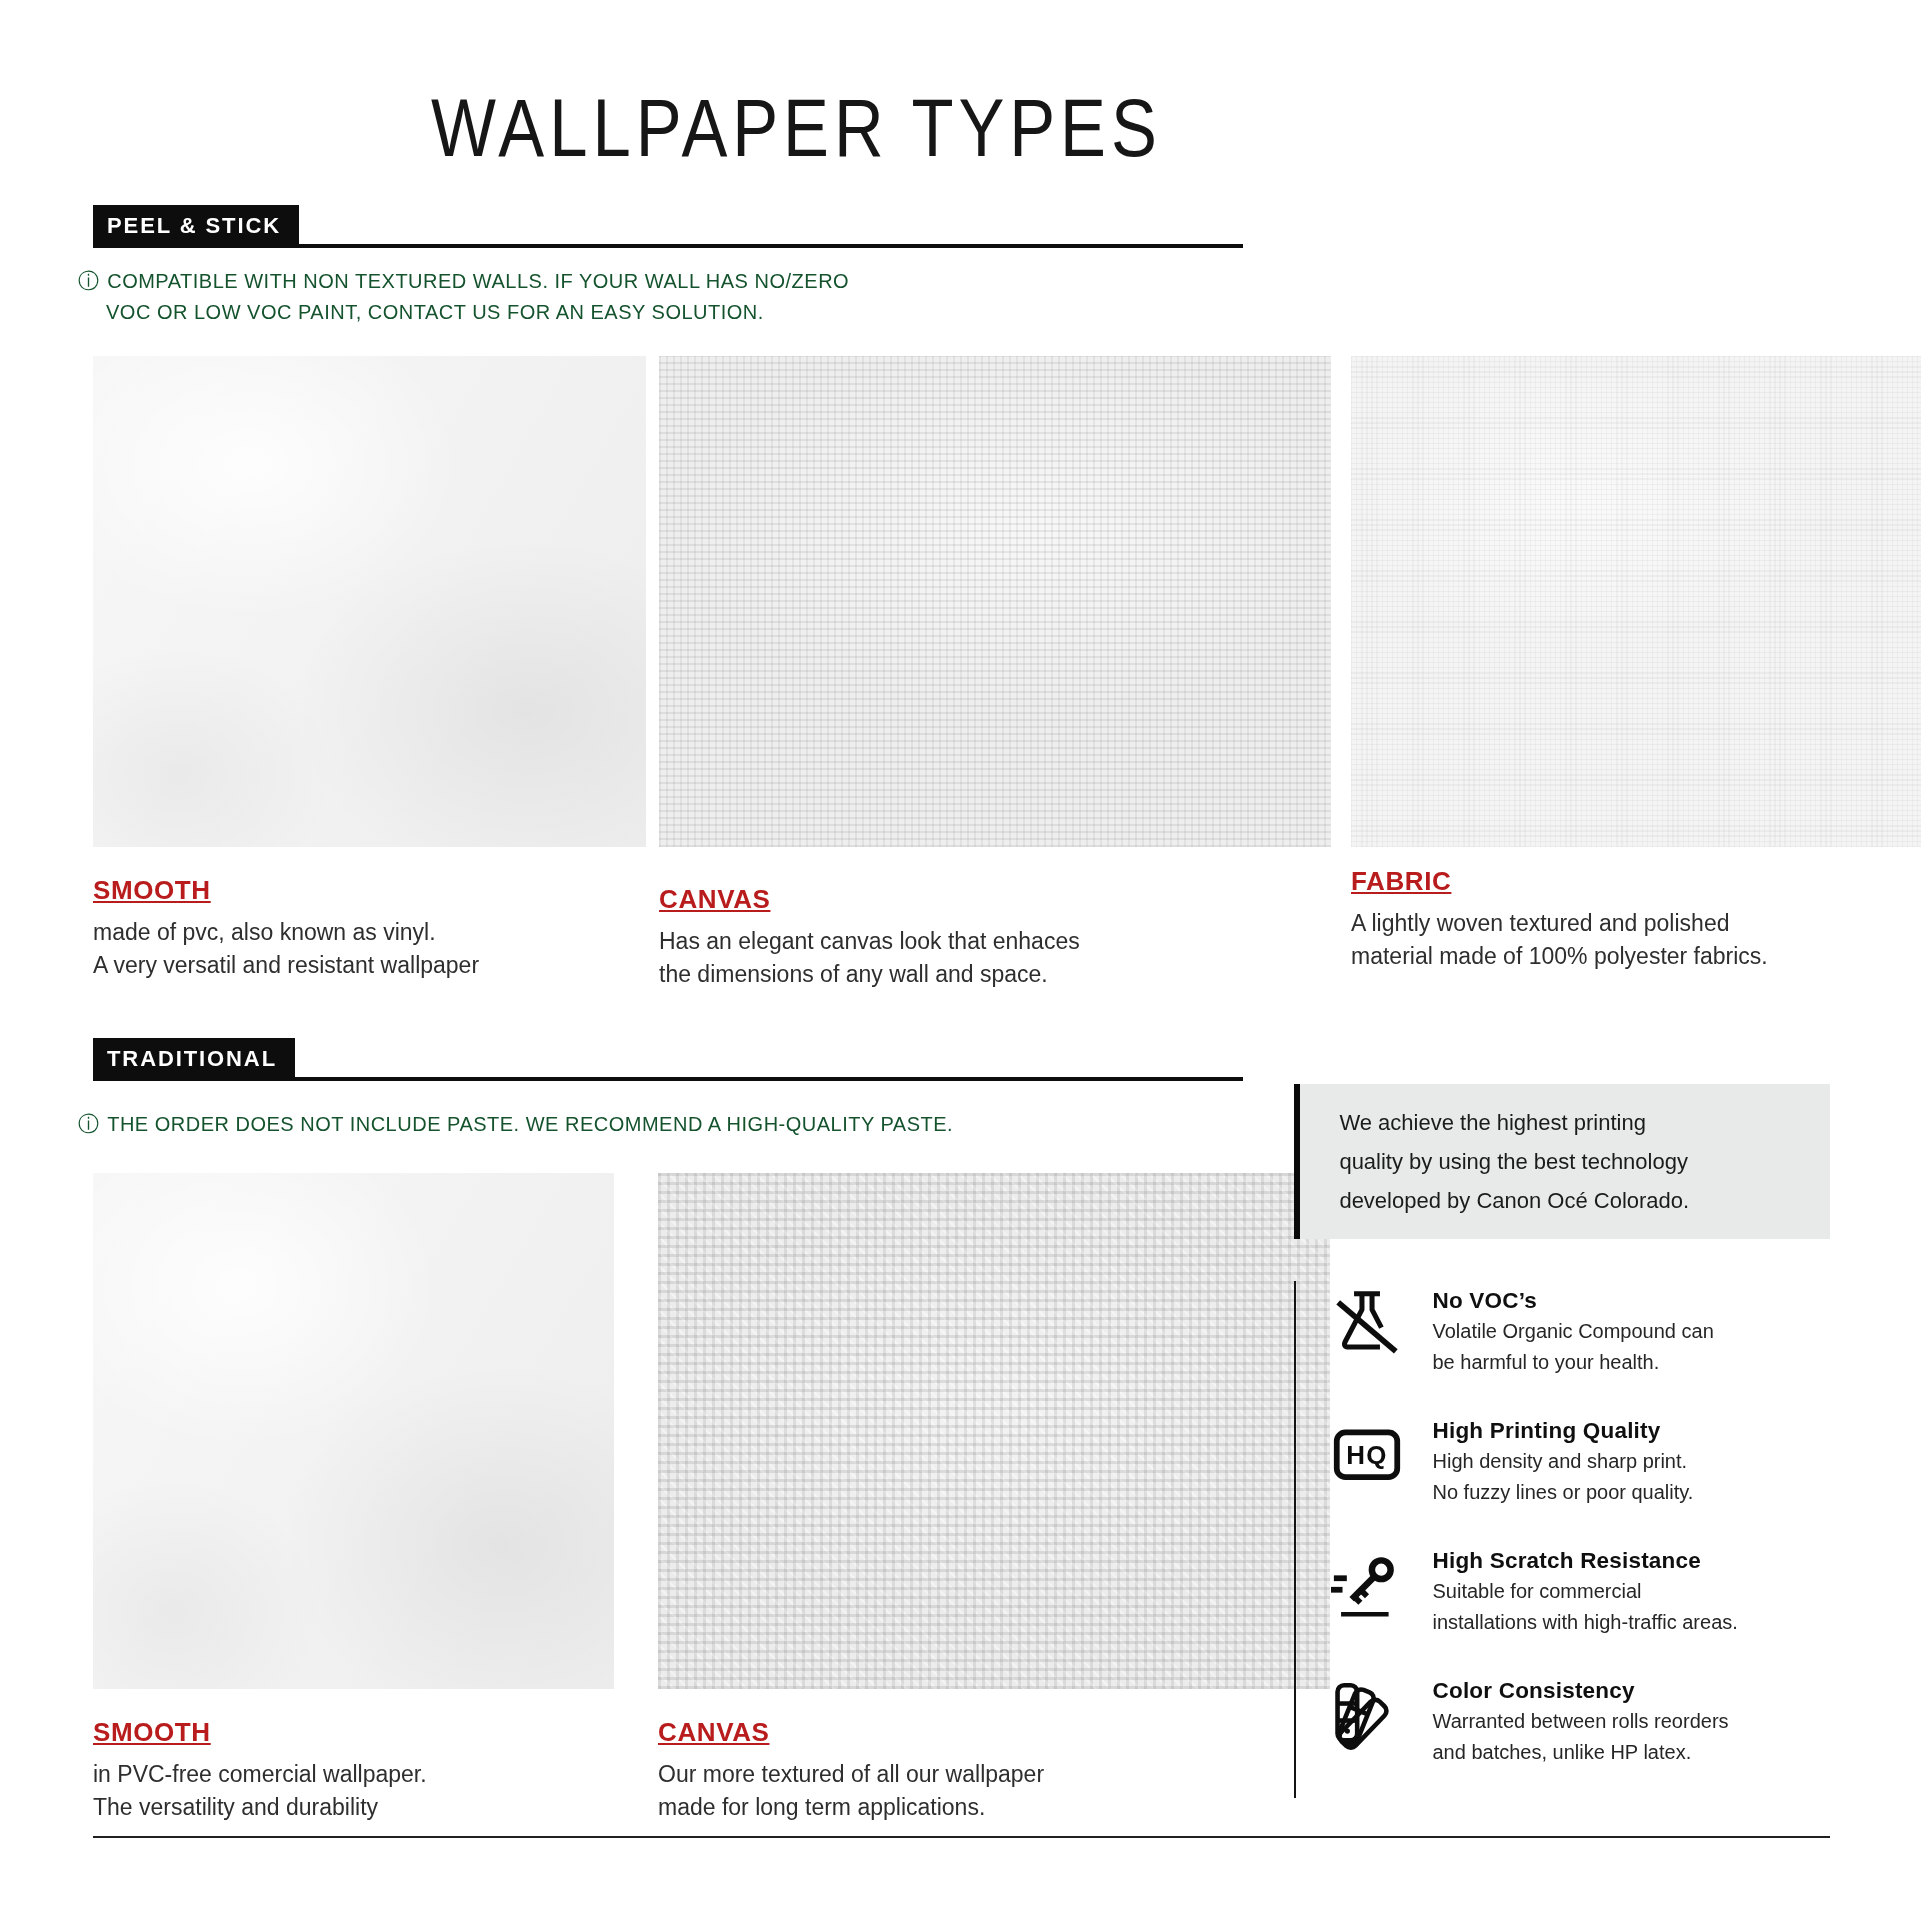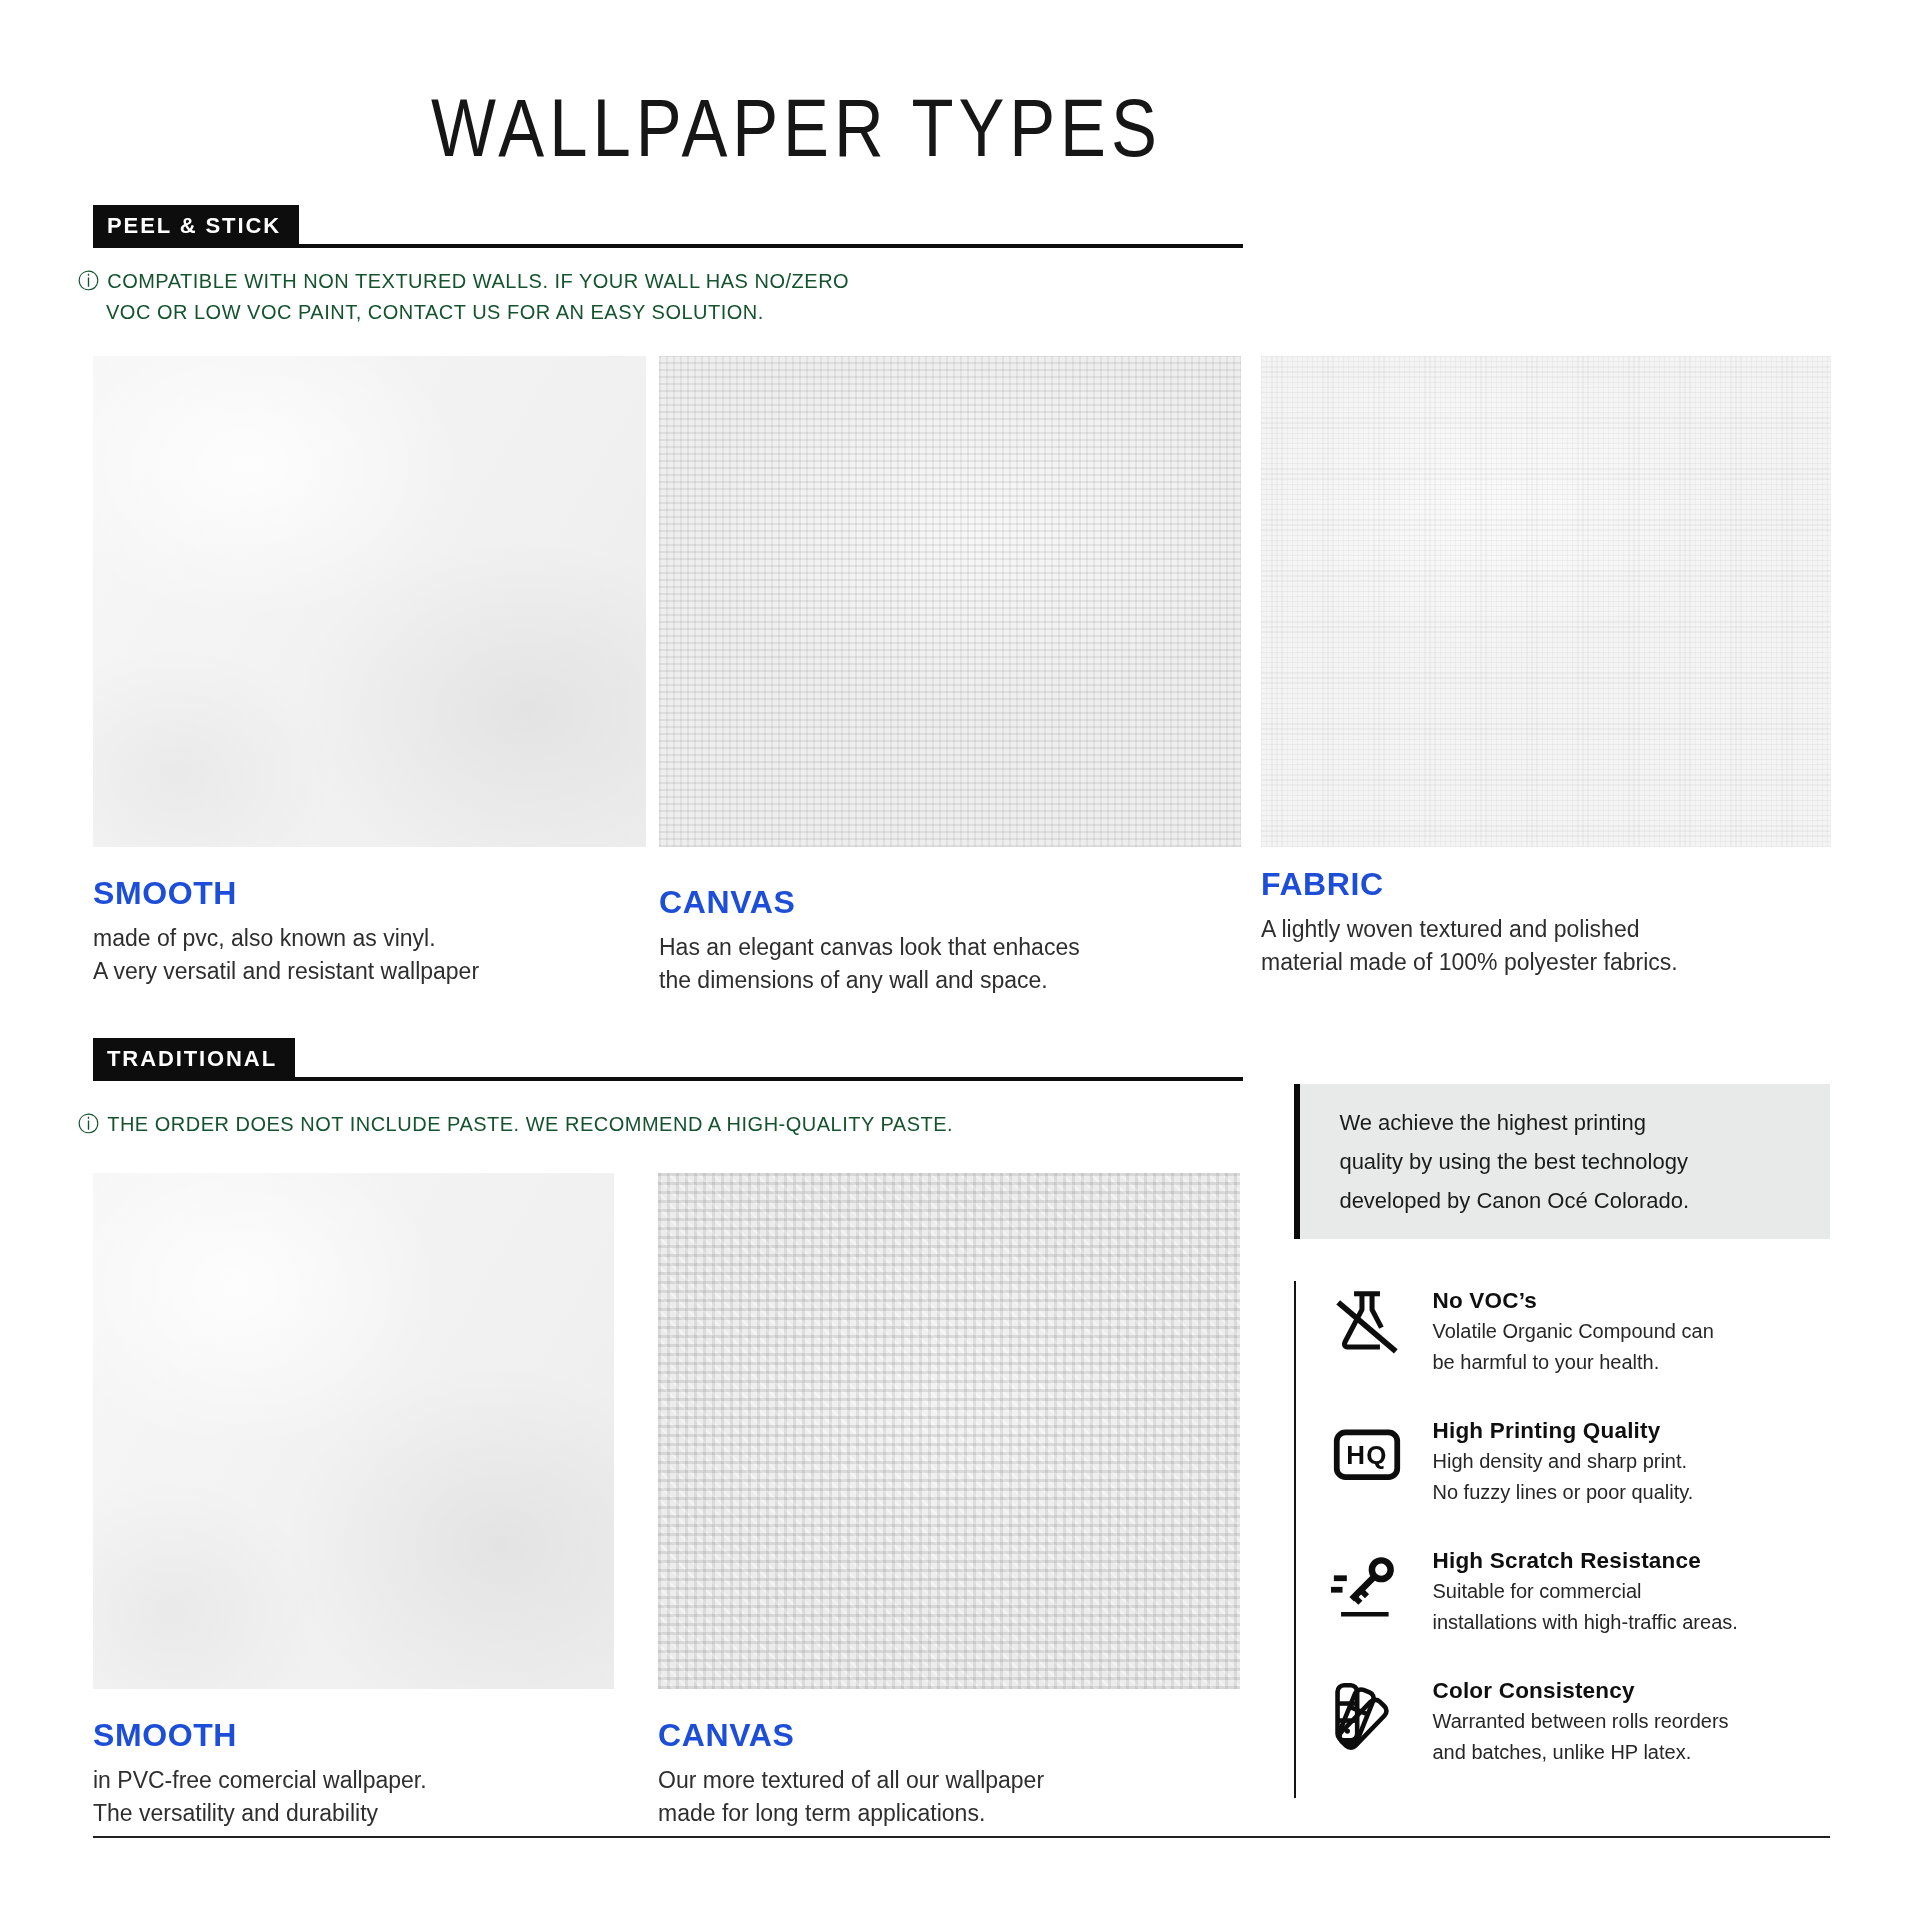--- a/index.html
+++ b/index.html
@@ -62,36 +62,37 @@
   .note-1 { top: 265px; }
   .note-2 { top: 1108px; }
   .info-icon { font-size: 21px; margin-right: 7.7px; }
   .note-indent { padding-left: 28px; }
 
   
   .row { position: absolute; left: 93px; display: flex; }
   .row-1 { top: 356px; }
   .row-2 { top: 1173px; }
   .w1 { width: 553px; }
-  .w2 { width: 582px; }
+  .w2 { width: 672px; }
   .w3 { width: 570px; }
   .w4 { width: 521px; }
   .gap-s { margin-left: 13px; }
   .gap-m { margin-left: 20px; }
   .gap-l { margin-left: 44px; }
   .swatch { width: 100%; }
   .swatch-r1 { height: 491px; }
   .swatch-r2 { height: 516px; }
 
   .type-name {
     margin-top: 28px;
-    font-size: 32px;
+    font-size: 26px;
     font-weight: 600;
     letter-spacing: 0.6px;
-    color: #1d4ed8;
+    color: #b91c1c;
+    text-decoration: underline;
   }
   .type-desc {
     margin-top: 10.3px;
     font-size: 23px;
     line-height: 33px;
     color: #2e2e2e;
   }
 
   
   .tex-smooth {

